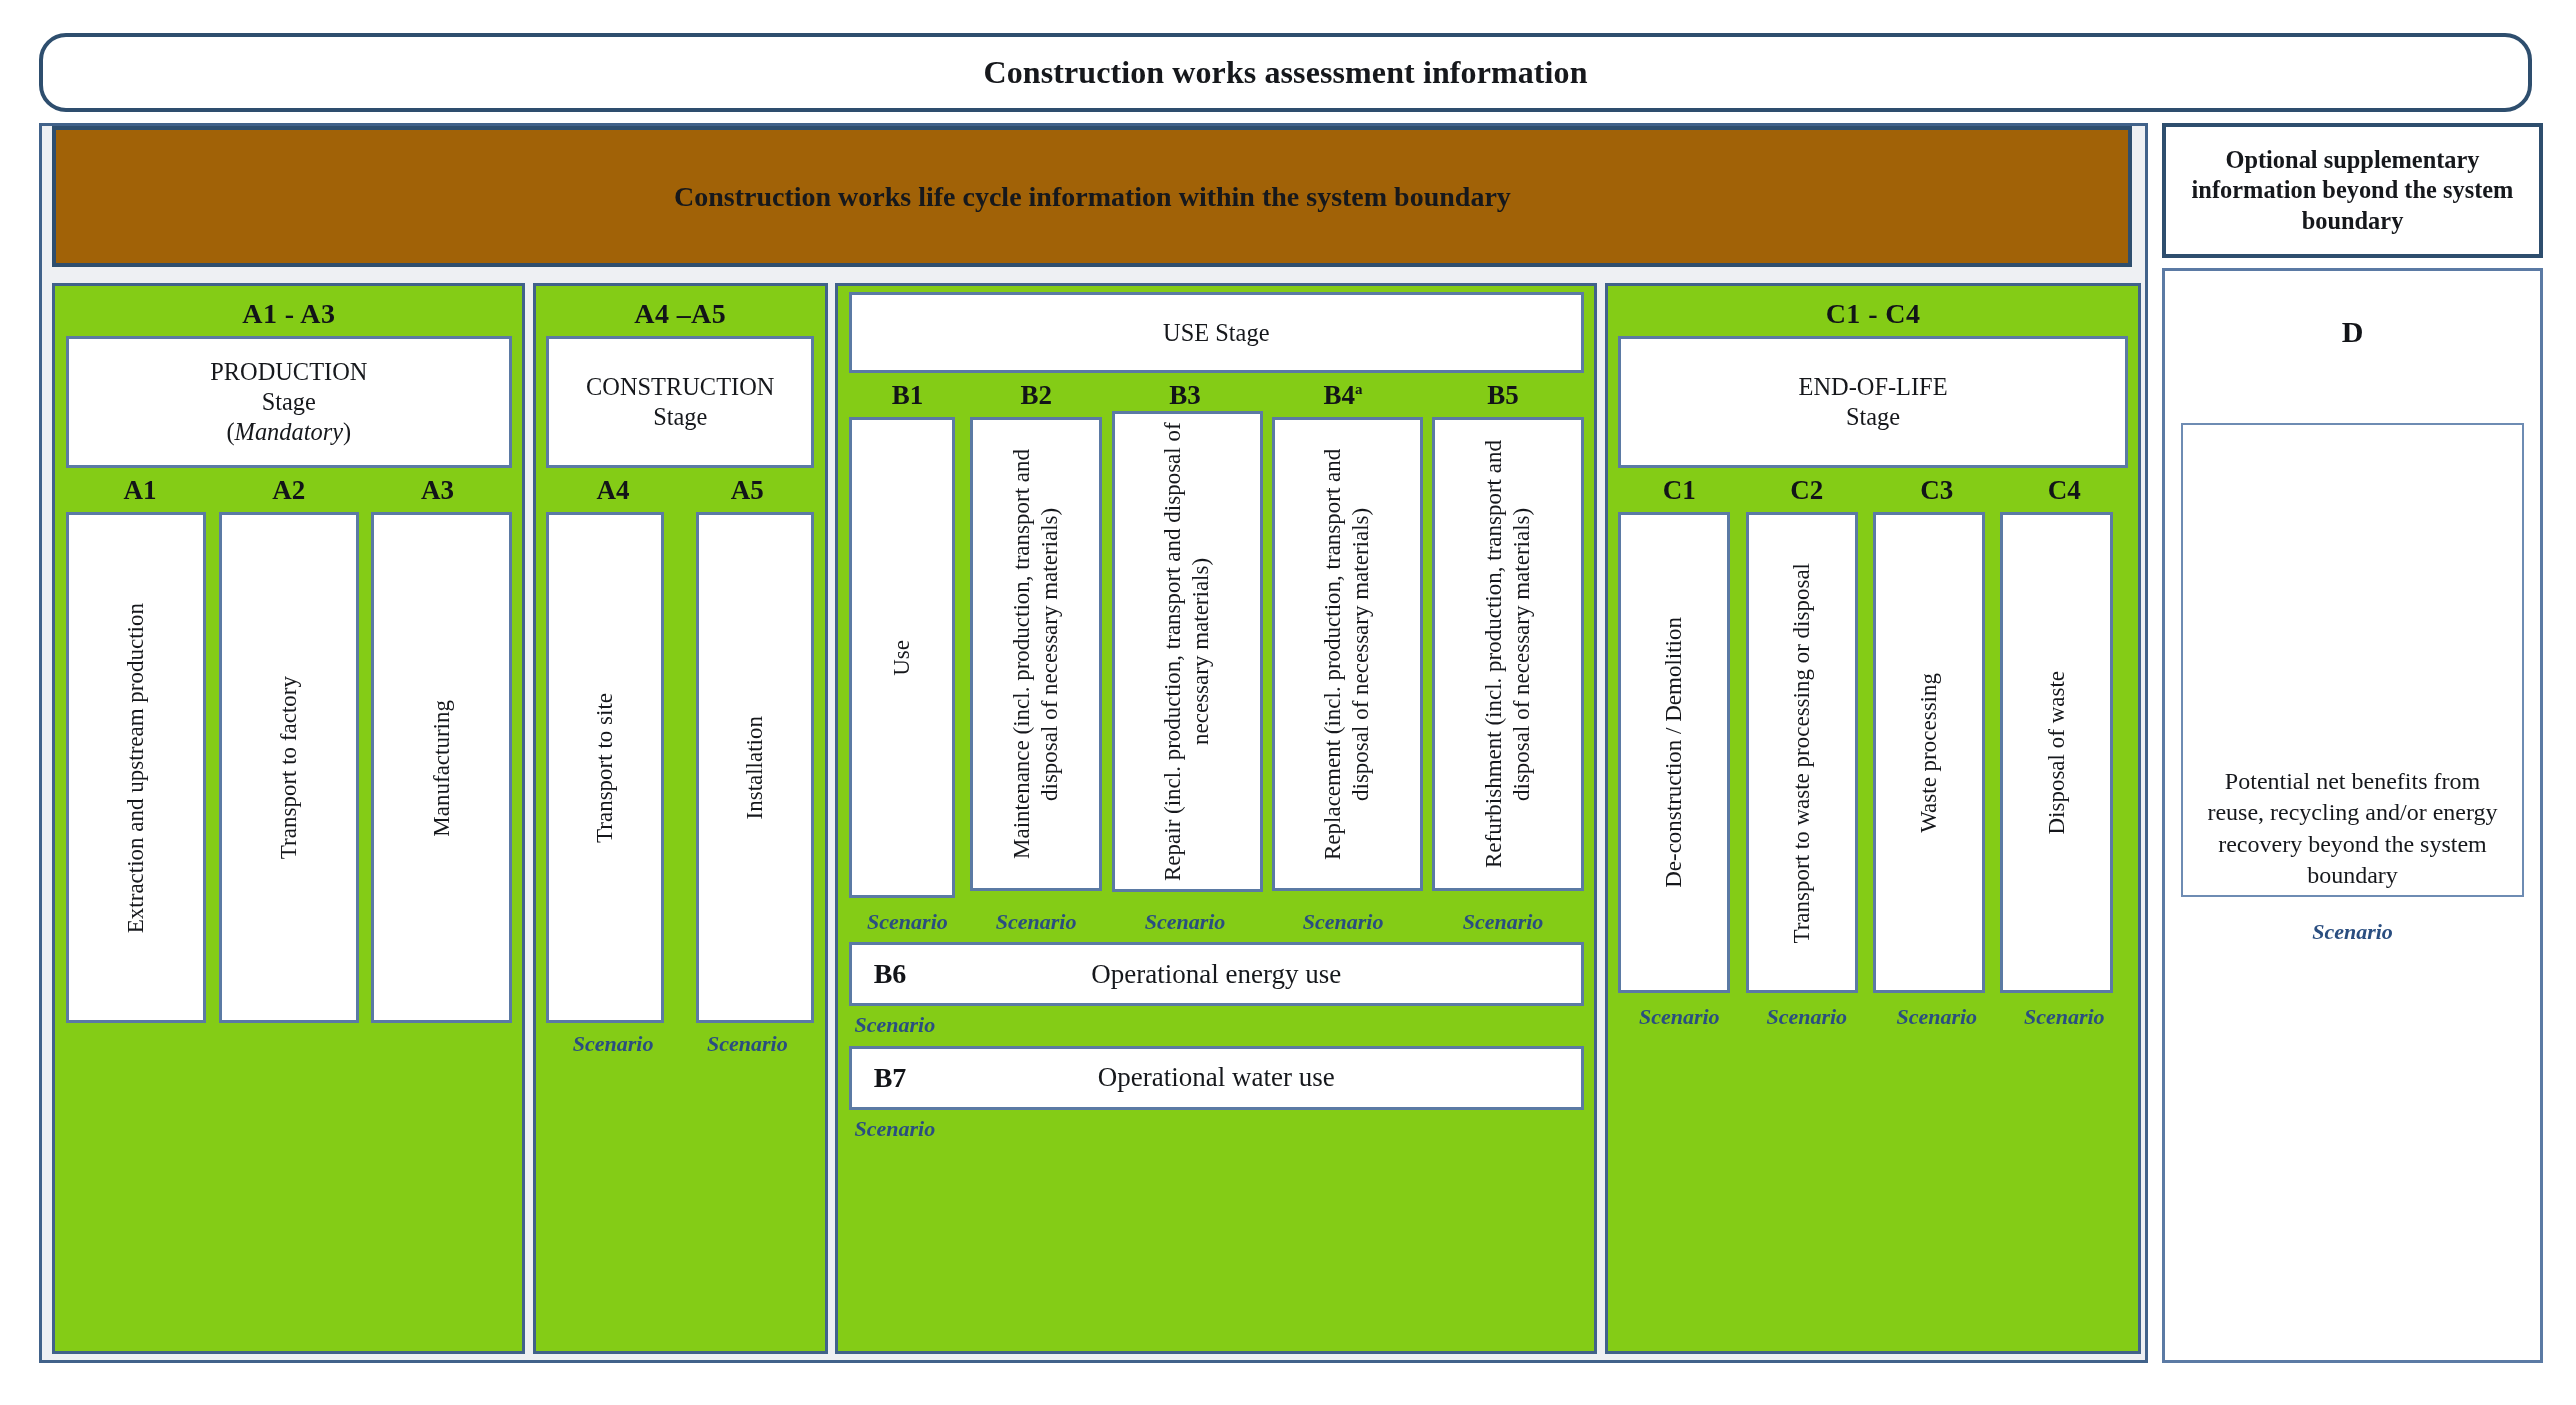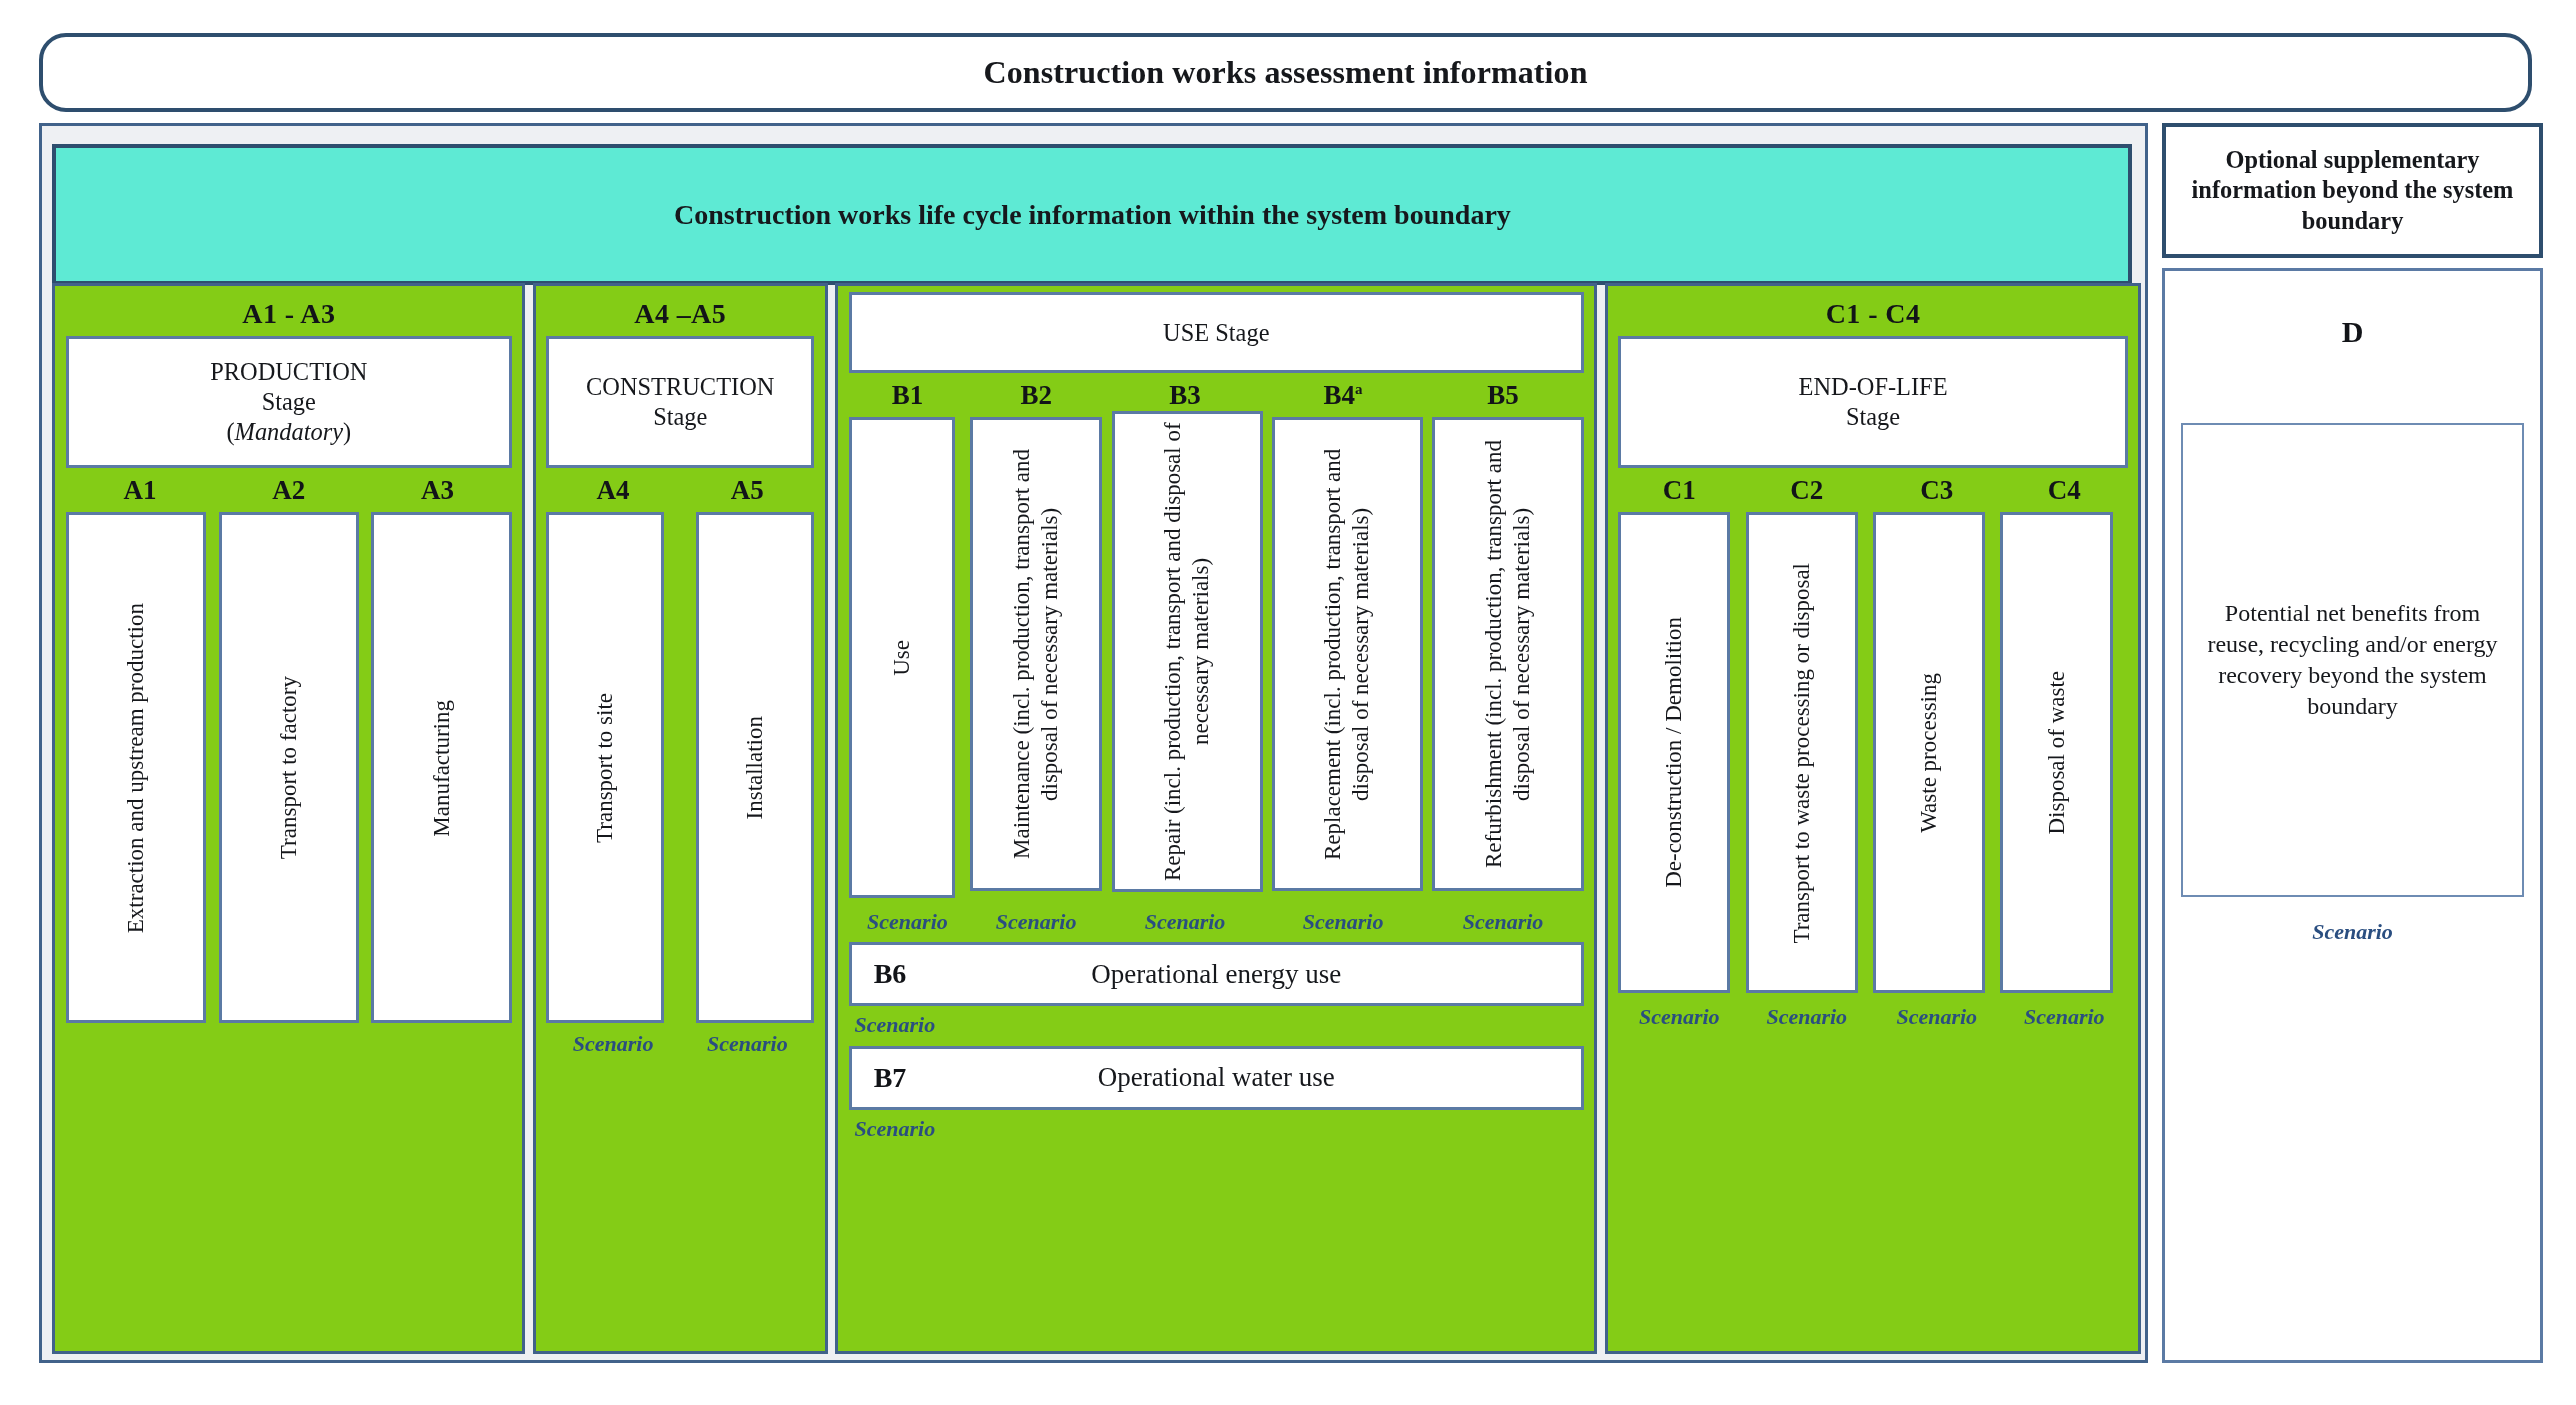--- a/index.html
+++ b/index.html
@@ -53,24 +53,24 @@
 
   
   #sysOuter {
     position: absolute;
     left: 0; top: 0;
     width: 2109px; height: 1240px;
     background: #eef0f3;
   }
   #sysHeader {
     position: absolute;
-    left: 10.4px; top: 18px;
+    left: 10.4px; top: 0;
     width: 2080px; height: 141px;
     display: flex; align-items: center; justify-content: center;
-    background: #5eead4;
+    background: #a16207;
   }
   #sysHeader .txt {
     font-weight: bold;
     font-size: 28px;
     color: #16181c;
   }
 
   
   #stages {
     position: absolute;
@@ -219,22 +219,22 @@
     text-align: center;
     font-weight: bold;
     font-size: 30px;
     padding-top: 44px;
     color: #121418;
   }
   #dBox {
     margin: 74px 16.3px 0 16.3px;
     height: 474px;
     background: #ffffff;
-    display: flex; align-items: center; justify-content: center;
-    padding: 11px 15px;
+    display: flex; align-items: flex-end; justify-content: center;
+    padding: 4px 15px;
   }
   #dBox .txt {
     text-align: center;
     font-size: 24px;
     line-height: 1.30;
     color: #16181c;
   }
   #dScen {
     text-align: center;
     font-style: italic;

